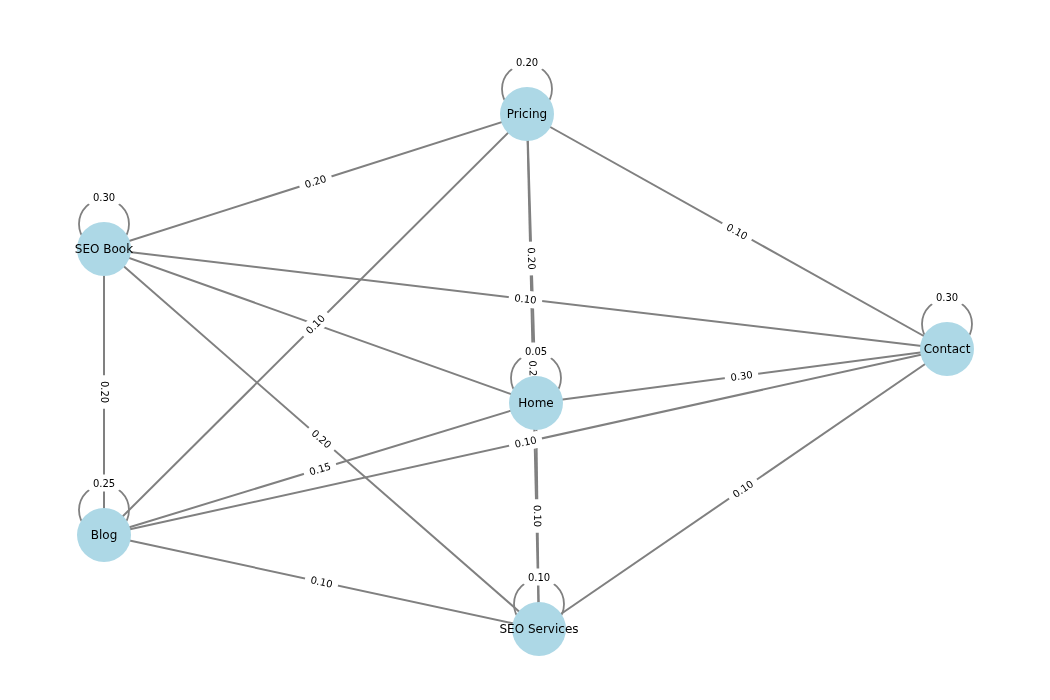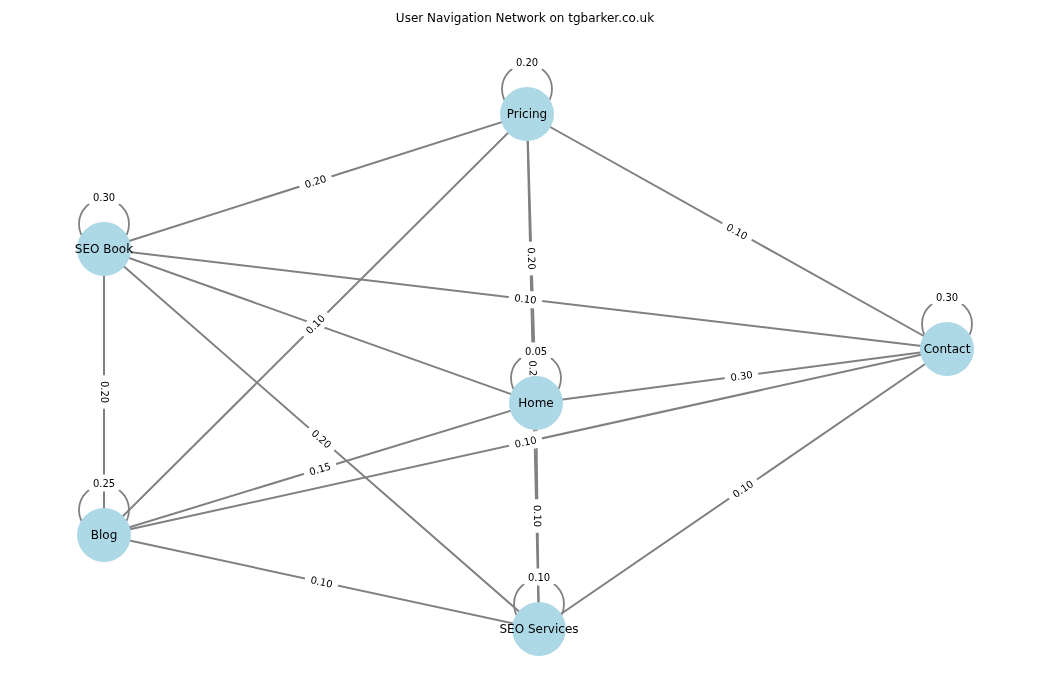--- a/index.html
+++ b/index.html
@@ -27,21 +27,20 @@
   #graph-svg {
     position: absolute;
     top: 0;
     left: 0;
   }
 </style>
 </head>
 <body>
 
 <div id="figure">
-  <div id="figure-title">User Navigation Network on tgbarker.co.uk</div>
   <svg id="graph-svg" width="1050" height="700" viewBox="0 0 1050 700">
       <g>
         <line x1="104" y1="249" x2="536" y2="403" stroke="#808080" stroke-width="2"></line>
         <line x1="104" y1="249" x2="527" y2="114" stroke="#808080" stroke-width="2"></line>
         <line x1="527" y1="114" x2="947" y2="349" stroke="#808080" stroke-width="2"></line>
         <line x1="527" y1="114" x2="536" y2="403" stroke="#808080" stroke-width="2"></line>
         <line x1="104" y1="535" x2="527" y2="114" stroke="#808080" stroke-width="2"></line>
         <line x1="527" y1="114" x2="539" y2="629" stroke="#808080" stroke-width="2"></line>
         <line x1="104" y1="249" x2="947" y2="349" stroke="#808080" stroke-width="2"></line>
         <line x1="104" y1="249" x2="104" y2="535" stroke="#808080" stroke-width="2"></line>

